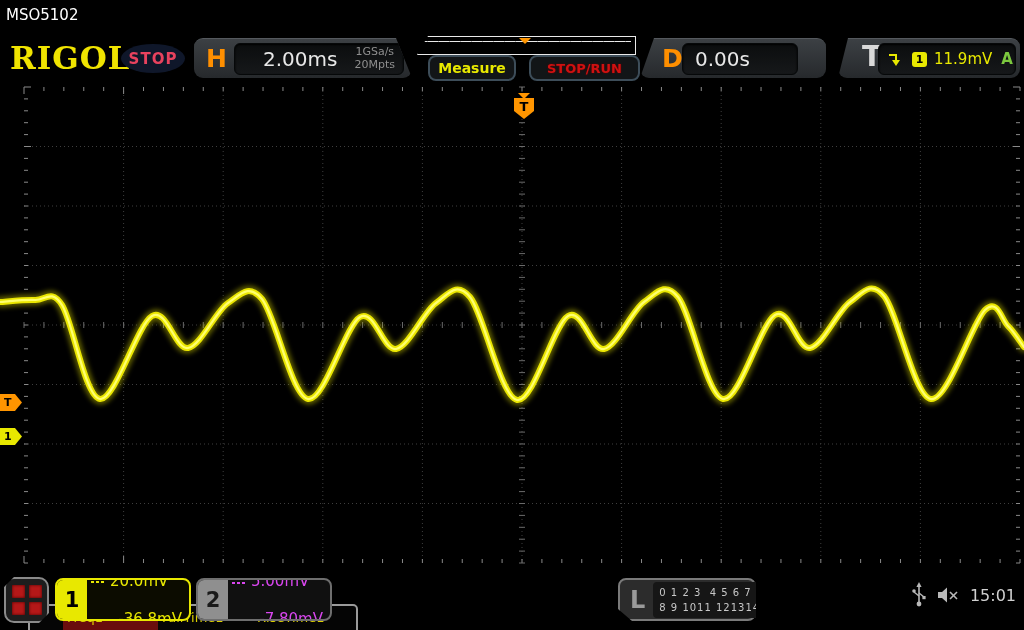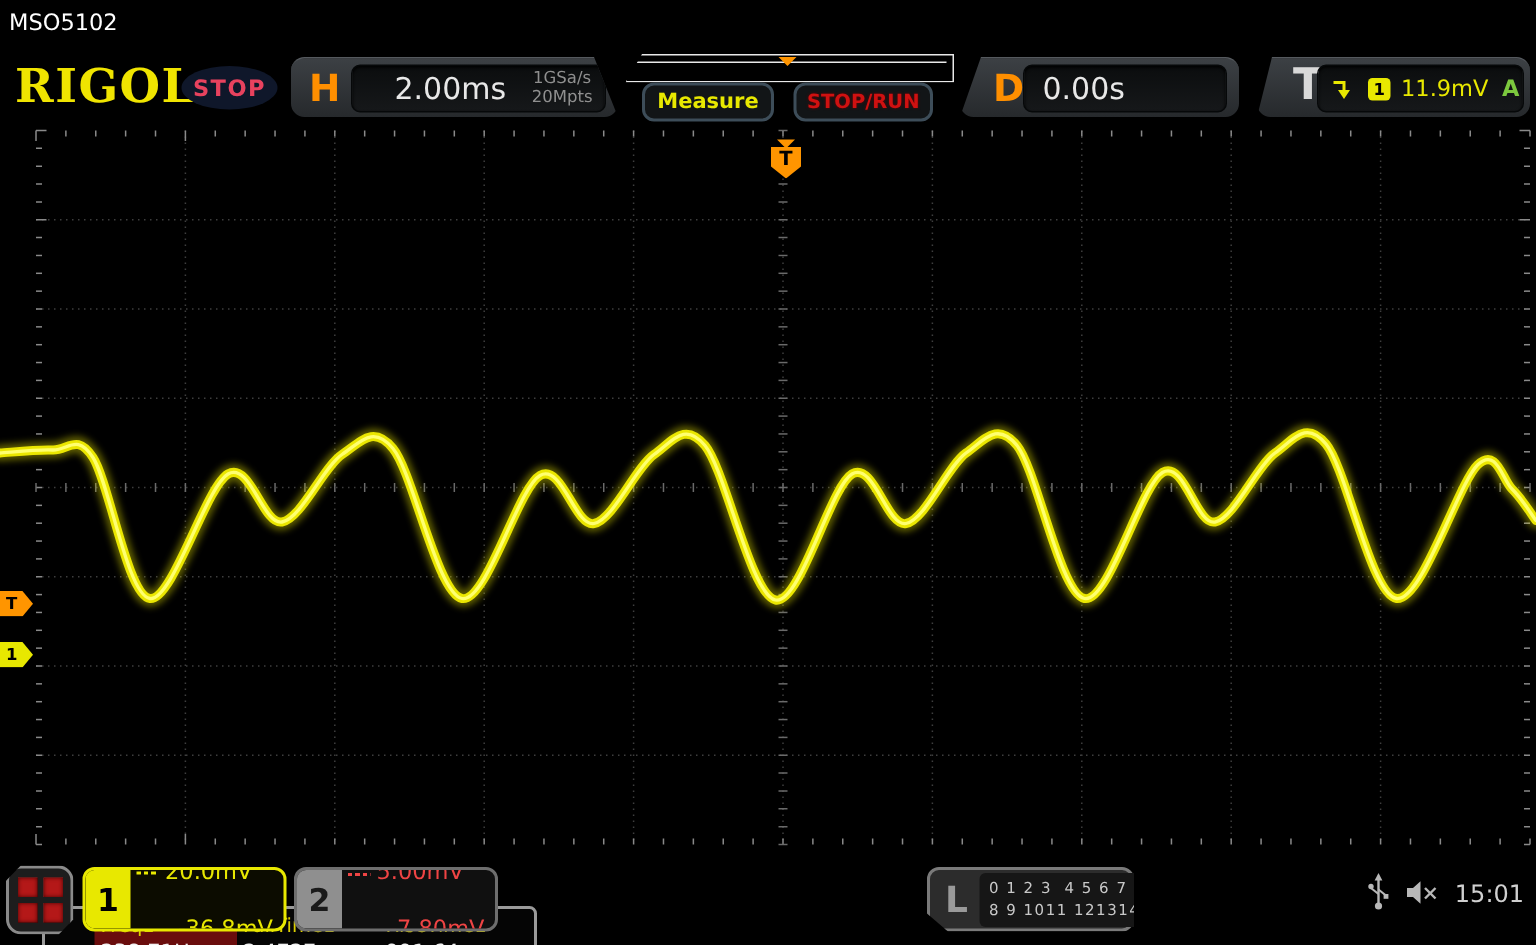--- a/index.html
+++ b/index.html
@@ -24,35 +24,35 @@
   #d-block { left:640px; top:8px; width:186px; height:40px;
              clip-path:polygon(14px 0, 100% 0, 100% 100%, 0 100%); }
   #t-block { left:838px; top:8px; width:182px; height:40px;
              clip-path:polygon(10px 0, 100% 0, 100% 100%, 0 100%); }
   .block-letter { font-weight:bold; font-size:25px; color:#ff8f00; }
   .inset { background:linear-gradient(#0b0d0e,#16181a); border:1px solid #060809;
            border-radius:6px; box-shadow:inset 0 1px 2px #000; }
   #h-inset { left:40px; top:4px; width:170px; height:32px; display:flex; align-items:center; }
   #h-time { color:#e8e8e8; font-size:20px; margin-left:28px; flex:1; }
   #h-rate { text-align:center; margin-right:8px; color:#8f8f8f; font-size:11px; line-height:1.15; }
-  #d-inset { left:42px; top:4px; width:136px; height:32px; display:flex; align-items:center; }
+  #d-inset { left:42px; top:4px; width:116px; height:32px; display:flex; align-items:center; }
   #d-value { color:#e8e8e8; font-size:20px; margin-left:12px; }
   #t-inset { left:38px; top:4px; width:138px; height:32px; display:flex; align-items:center; gap:7px; }
   #t-letter { color:#d9d9d9; font-size:29px; margin-left:10px; margin-top:-2px; }
   #t-src { width:15px; height:15px; background:#e8e800; border-radius:3px; color:#000;
            font-size:11px; font-weight:bold; display:flex; align-items:center; justify-content:center; }
   #t-level { color:#e8e800; font-size:15px; }
   #t-mode { color:#7cc83e; font-size:15px; font-weight:bold; margin-left:2px; }
 
   #overview { left:417px; top:6px; width:219px; height:19px; background:#000;
               border:1px solid #e9e9e9; clip-path:polygon(11px 0,100% 0,100% 100%,0 100%); }
   .hbtn { background:#121517; border:2px solid #3d4d59; border-radius:8px; height:26px;
           display:flex; align-items:center; justify-content:center; font-weight:bold; }
   #measure-btn { left:428px; top:25px; width:88px; color:#e8e800; font-size:14px; }
-  #stoprun-btn { left:529px; top:25px; width:93px; color:#cf1111; font-size:13px;
+  #stoprun-btn { left:529px; top:25px; width:111px; color:#cf1111; font-size:13px;
                  text-shadow:0 0 2px #600; }
 
   
   #plot { left:0; top:85px; width:1024px; height:480px; }
   #trig-top { left:513px; top:8px; width:22px; height:24px; }
   #trig-top .shield { position:absolute; left:1px; top:5px; width:20px; height:21px; background:#ff9500;
         clip-path:polygon(0 0,100% 0,100% 62%,50% 100%,0 62%); color:#000; font-weight:bold;
         font-size:13px; text-align:center; line-height:17px; }
   #trig-top .tri { position:absolute; left:5px; top:0; width:0; height:0;
         border-left:6px solid transparent; border-right:6px solid transparent; border-top:6px solid #ff9500; }
@@ -82,21 +82,21 @@
   #ch1 { left:55px; width:136px; border:2px solid #e8e800; background:#0c0c00; }
   #ch2 { left:196px; width:136px; border:2px solid #6e6e6e; background:#101010; }
   .chan .tab { width:30px; display:flex; align-items:center; justify-content:center;
                font-size:21px; font-weight:bold; }
   #ch1 .tab { background:#e8e800; color:#000; }
   #ch2 .tab { background:#8f8f8f; color:#1a1a1a; }
   .chan .vals { flex:1; padding:2px 7px 2px 4px; display:flex; flex-direction:column; justify-content:center;gap:20px; }
   .chan .row1 { display:flex; align-items:center; gap:4px; font-size:15px; }
   .chan .row2 { text-align:right; font-size:15px; }
   #ch1 .vals { color:#e8e800; }
-  #ch2 .vals { color:#ef4444; }
+  #ch2 .vals { color:#d946ef; }
   .dc-icon { display:inline-block; width:15px; }
   .dc-icon .solid { height:2px; background:currentColor; }
   .dc-icon .dash { margin-top:3px; height:2px;
       background:repeating-linear-gradient(90deg,currentColor 0 3px,transparent 3px 5px); }
   #lblock { left:618px; top:8px; width:138px; height:43px; background:#2c2c2c; border:2px solid #7a7a7a;
             border-radius:8px; clip-path:polygon(0 0,100% 0,100% 100%,14px 100%,0 72%);
             display:flex; align-items:center; }
   #lblock .L { color:#9a9a9a; font-size:24px; font-weight:bold; margin:0 8px 0 10px; }
   #lblock .nums { background:#161616; border-radius:4px; padding:3px 6px; color:#c8c8c8;
                   font-size:10px; line-height:1.5; letter-spacing:1px; white-space:pre; }

